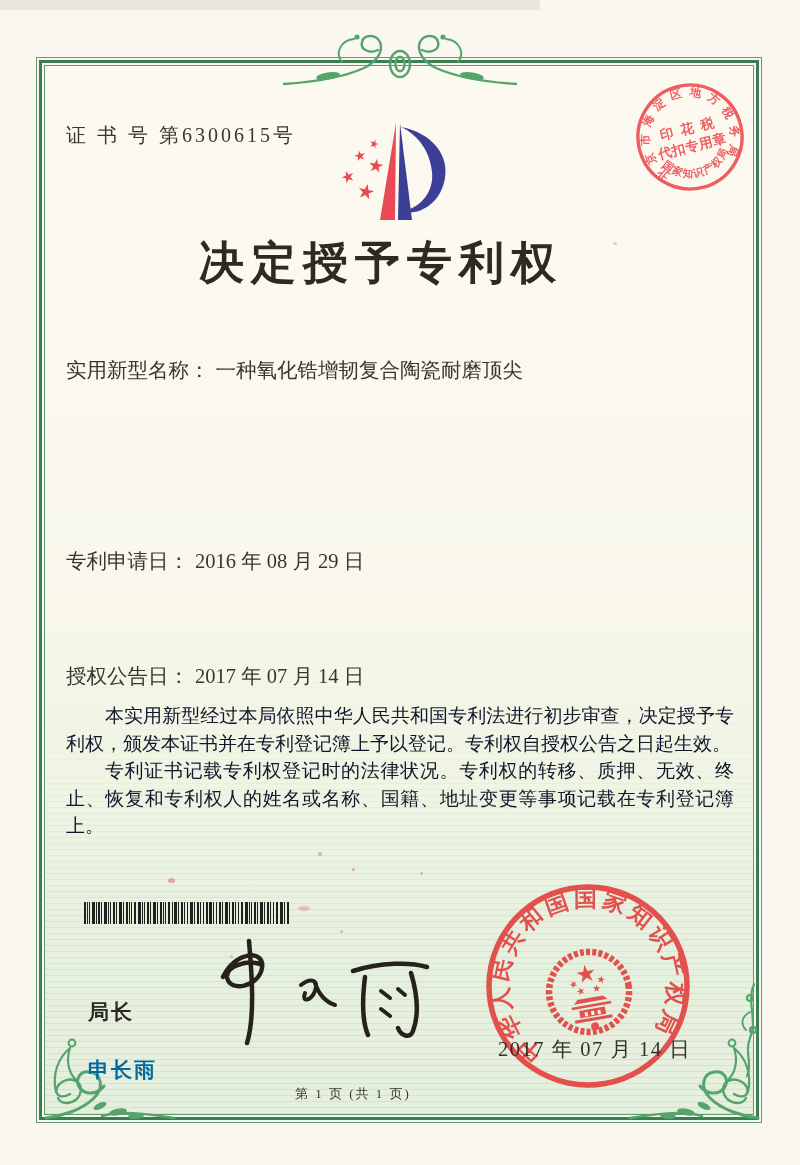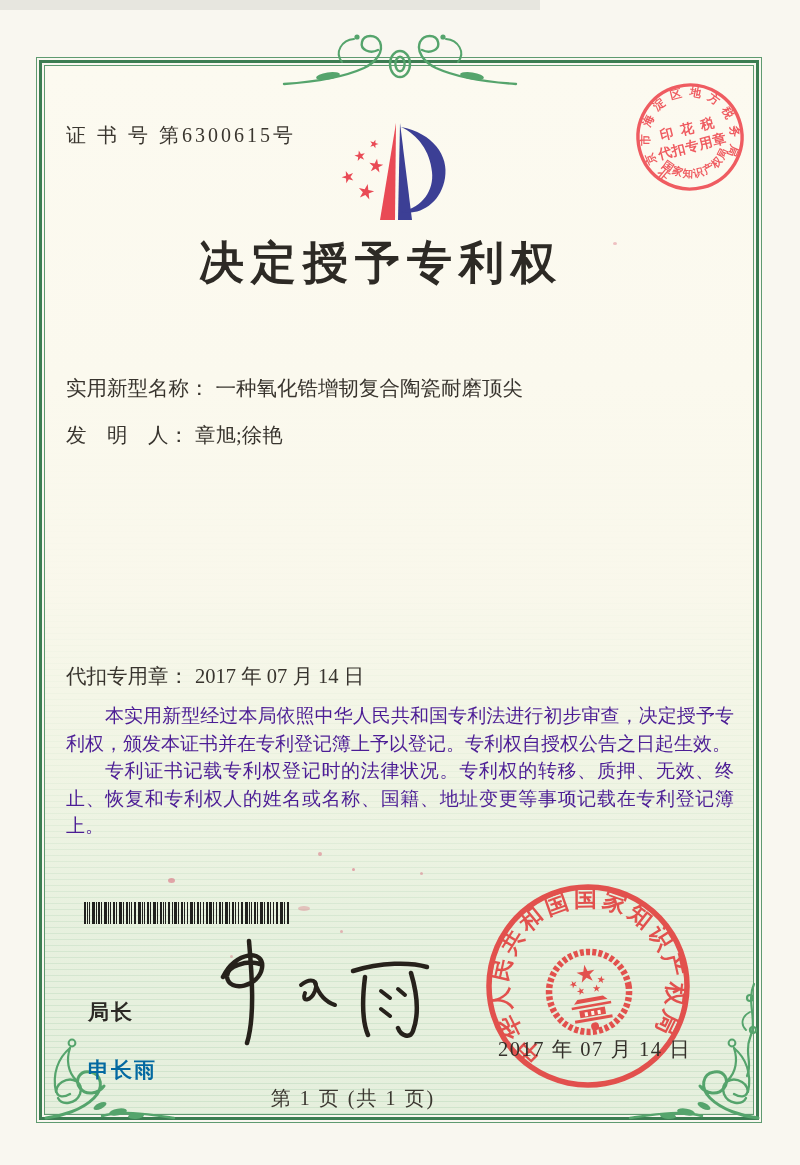--- a/index.html
+++ b/index.html
@@ -18,28 +18,28 @@
        repeating-linear-gradient(0deg,rgba(122,182,137,.30) 0px,rgba(122,182,137,.30) 1px,
          rgba(0,0,0,0) 1px,rgba(0,0,0,0) 6px);}
   .scan-band{position:absolute;left:0;top:0;width:540px;height:10px;background:#d9d8d2;opacity:.55;}
   
   .cert-no{left:66px;top:122px;font-size:20px;letter-spacing:3px;color:#3a362f;}
   .title{left:0;right:38px;top:233px;text-align:center;font-size:45px;font-weight:700;
          letter-spacing:7px;color:#2d2a25;}
   .field{left:66px;width:660px;font-size:20.5px;color:#38342e;white-space:nowrap;}
   .field .lab{margin-right:6px;}
   .body-text{left:66px;top:702px;width:668px;font-size:19px;line-height:27.5px;
-             color:#4c1d95;text-align:justify;}
+             color:#0f172a;text-align:justify;}
   .body-text p{margin:0;text-indent:2.05em;}
   .director{left:88px;top:962px;font-size:21px;font-weight:600;color:#2c2925;
             font-family:"Liberation Sans","DejaVu Sans",sans-serif;letter-spacing:2px;margin-top:36px;}
   .director2{left:88px;top:1056px;font-size:21px;font-weight:700;color:#0369a1;
             font-family:"Liberation Sans","DejaVu Sans",sans-serif;letter-spacing:2px;}
   .seal-date{left:498px;top:1035px;font-size:20.5px;letter-spacing:1.5px;color:#33302a;z-index:8;}
-  .footer{left:0;width:706px;top:1085px;text-align:center;font-size:20px;
+  .footer{left:0;width:706px;top:1085px;text-align:center;font-size:13px;
           letter-spacing:2px;color:#3a362f;}
   .speck{position:absolute;border-radius:50%;background:#d8566e;}
   svg{display:block;}
 </style>
 </head>
 <body>
 
 <div class="scan">
 
   <svg width="0" height="0" style="position:absolute">
@@ -123,28 +123,28 @@
       <text font-size="10.5" font-weight="bold" letter-spacing="1" text-anchor="middle" style="font-family:'Liberation Serif',serif">
         <textPath href="#taxBot" startOffset="50%">国家知识产权局</textPath>
       </text>
       <text x="61" y="57" font-size="13.5" font-weight="bold" letter-spacing="2" text-anchor="middle" style="font-family:'Liberation Serif',serif">印 花 税</text>
       <text x="61" y="75" font-size="13.5" font-weight="bold" letter-spacing="0.5" text-anchor="middle" style="font-family:'Liberation Serif',serif">代扣专用章</text>
     </g>
   </svg>
 
   <div class="abs title">决定授予专利权</div>
 
-  <div class="abs field" style="top:374px">
+  <div class="abs field" style="top:356px">
     <span class="lab">实用新型名称：</span><span>一种氧化锆增韧复合陶瓷耐磨顶尖</span>
   </div>
-  <div class="abs field" style="top:421px">
-    <span class="lab">发　明　人：</span><span>章旭;徐艳</span>
+  <div class="abs field" style="top:547px">
+    <span class="lab">专利申请日：</span><span>2016 年 08 月 29 日</span>
   </div>
   <div class="abs field" style="top:662px">
-    <span class="lab">代扣专用章：</span><span>2017 年 07 月 14 日</span>
+    <span class="lab">授权公告日：</span><span>2017 年 07 月 14 日</span>
   </div>
 
   <div class="abs body-text">
     <p>本实用新型经过本局依照中华人民共和国专利法进行初步审查，决定授予专利权，颁发本证书并在专利登记簿上予以登记。专利权自授权公告之日起生效。</p>
     <p>专利证书记载专利权登记时的法律状况。专利权的转移、质押、无效、终止、恢复和专利权人的姓名或名称、国籍、地址变更等事项记载在专利登记簿上。</p>
   </div>
 
   <div class="speck" style="left:168px;top:878px;width:7px;height:5px;opacity:.5"></div>
   <div class="speck" style="left:318px;top:852px;width:4px;height:4px;opacity:.45"></div>
   <div class="speck" style="left:352px;top:868px;width:3px;height:3px;opacity:.5"></div>

